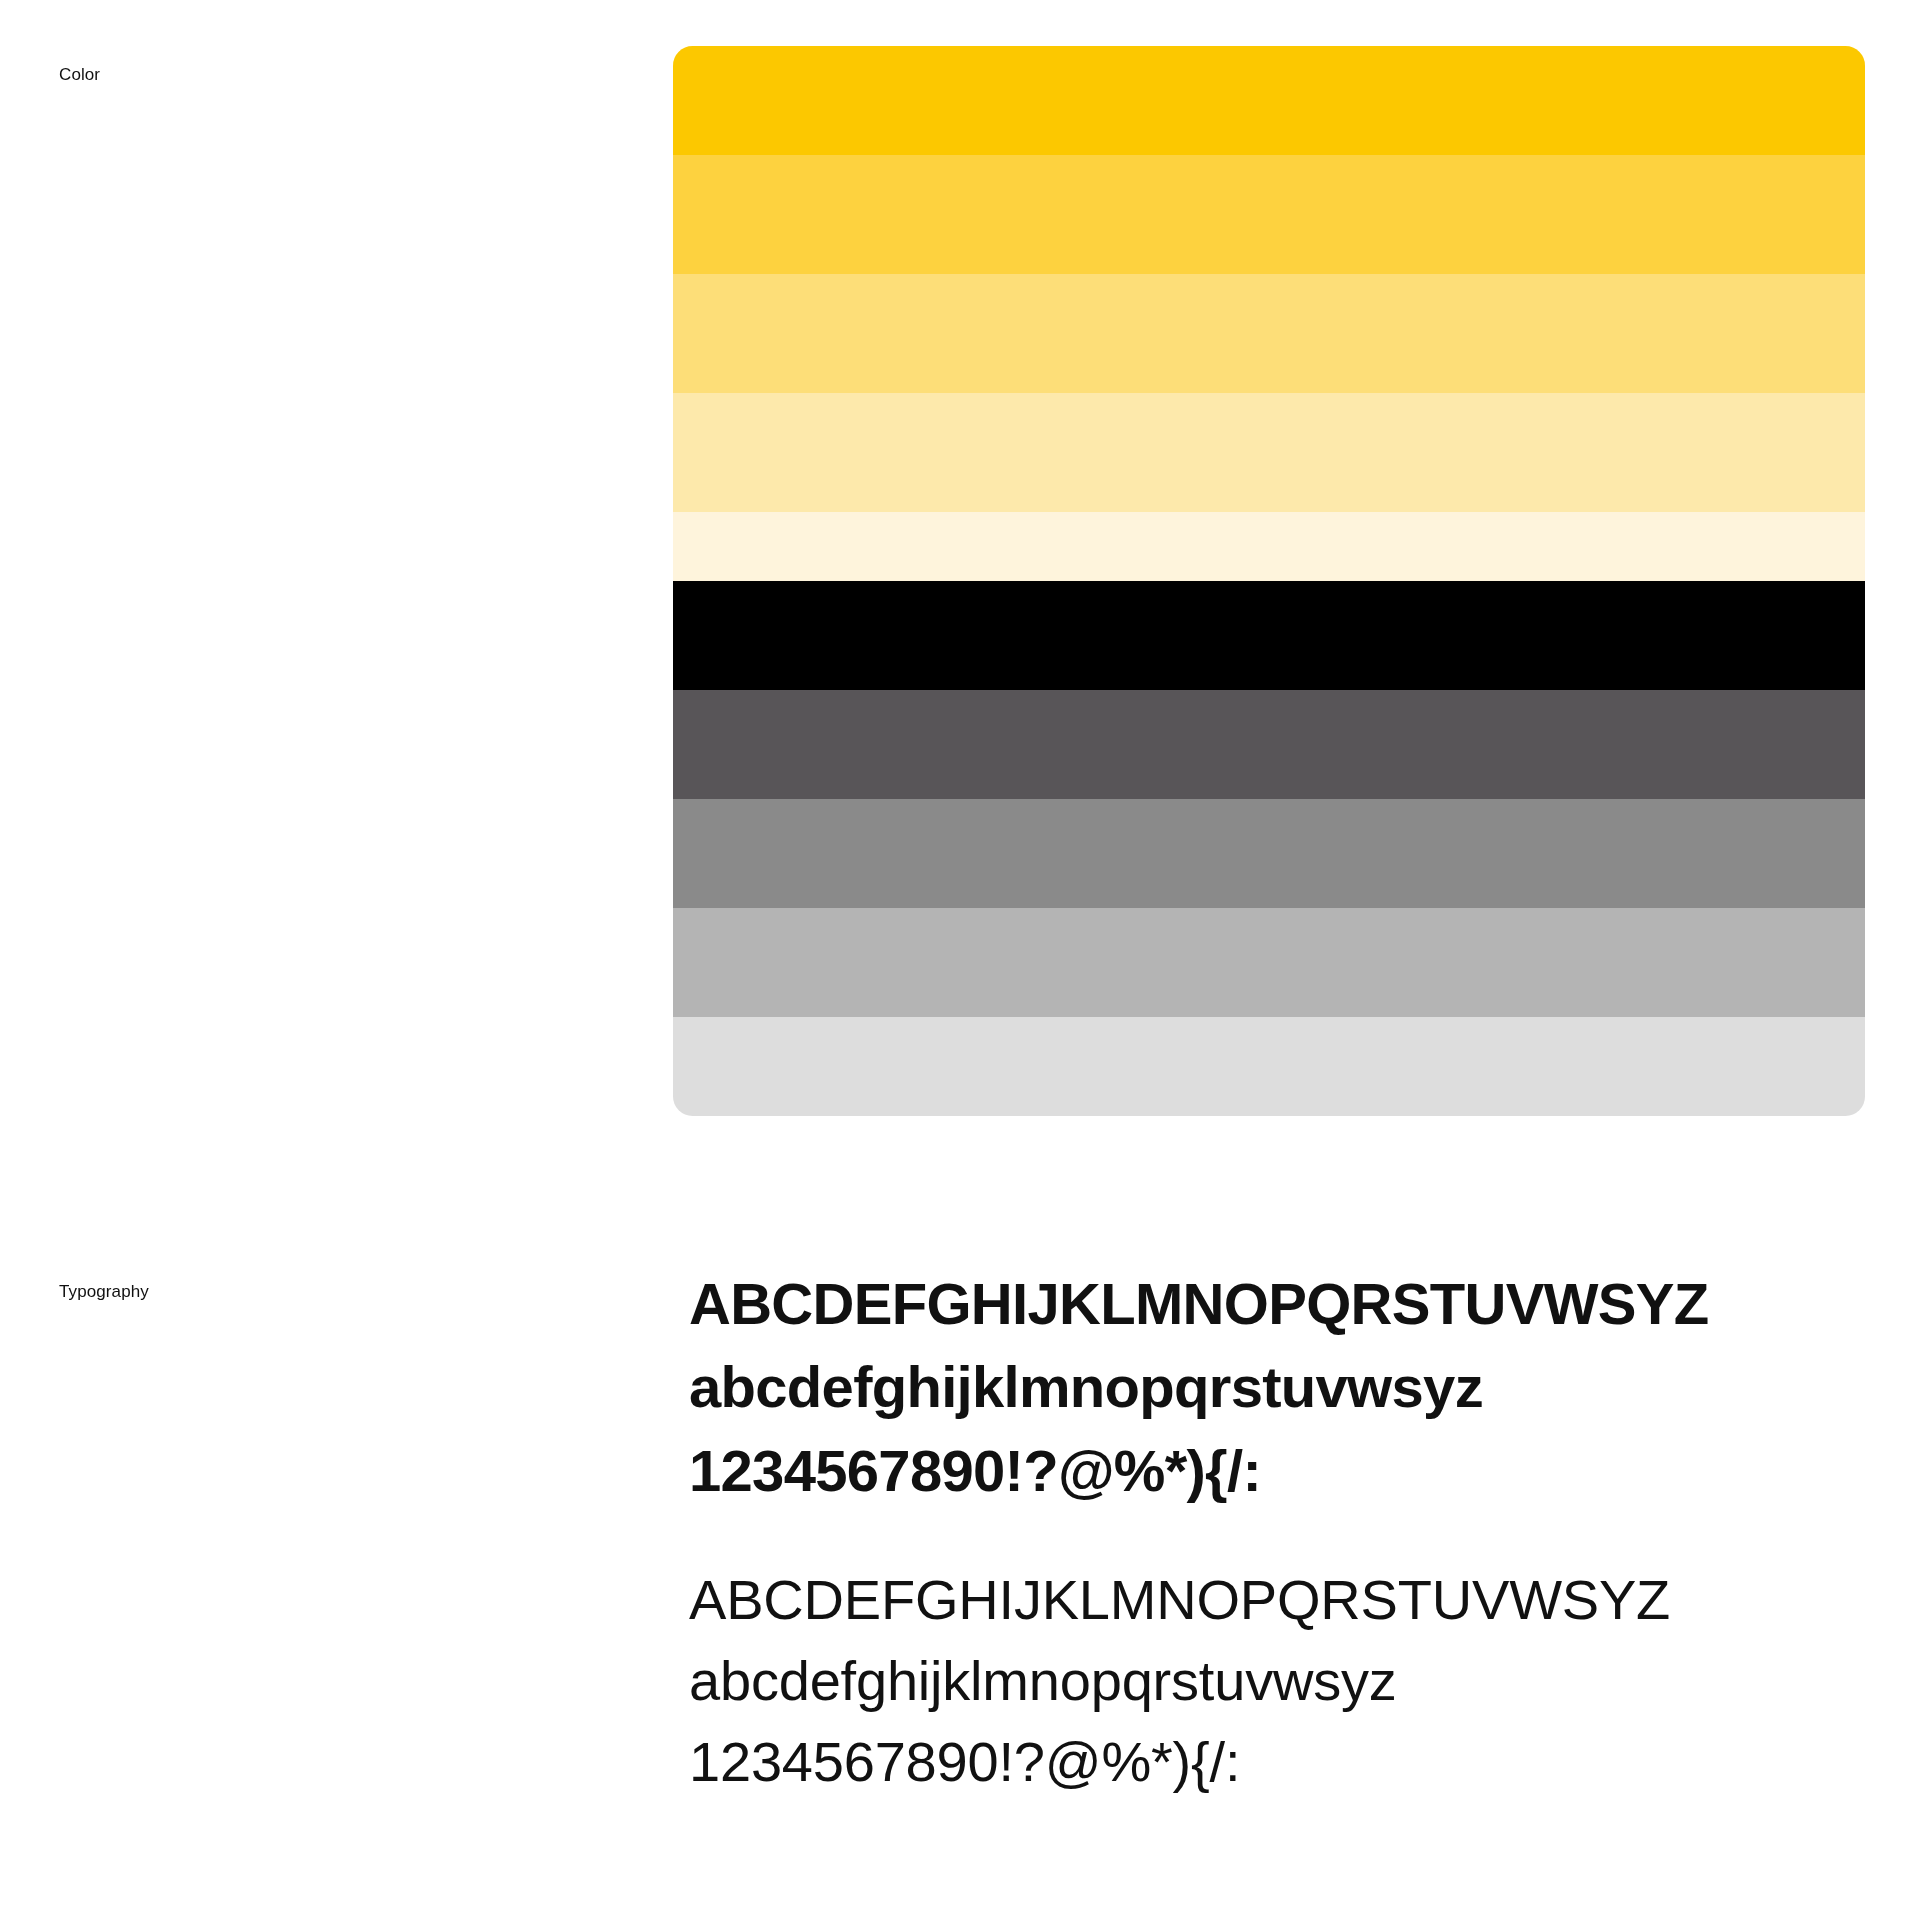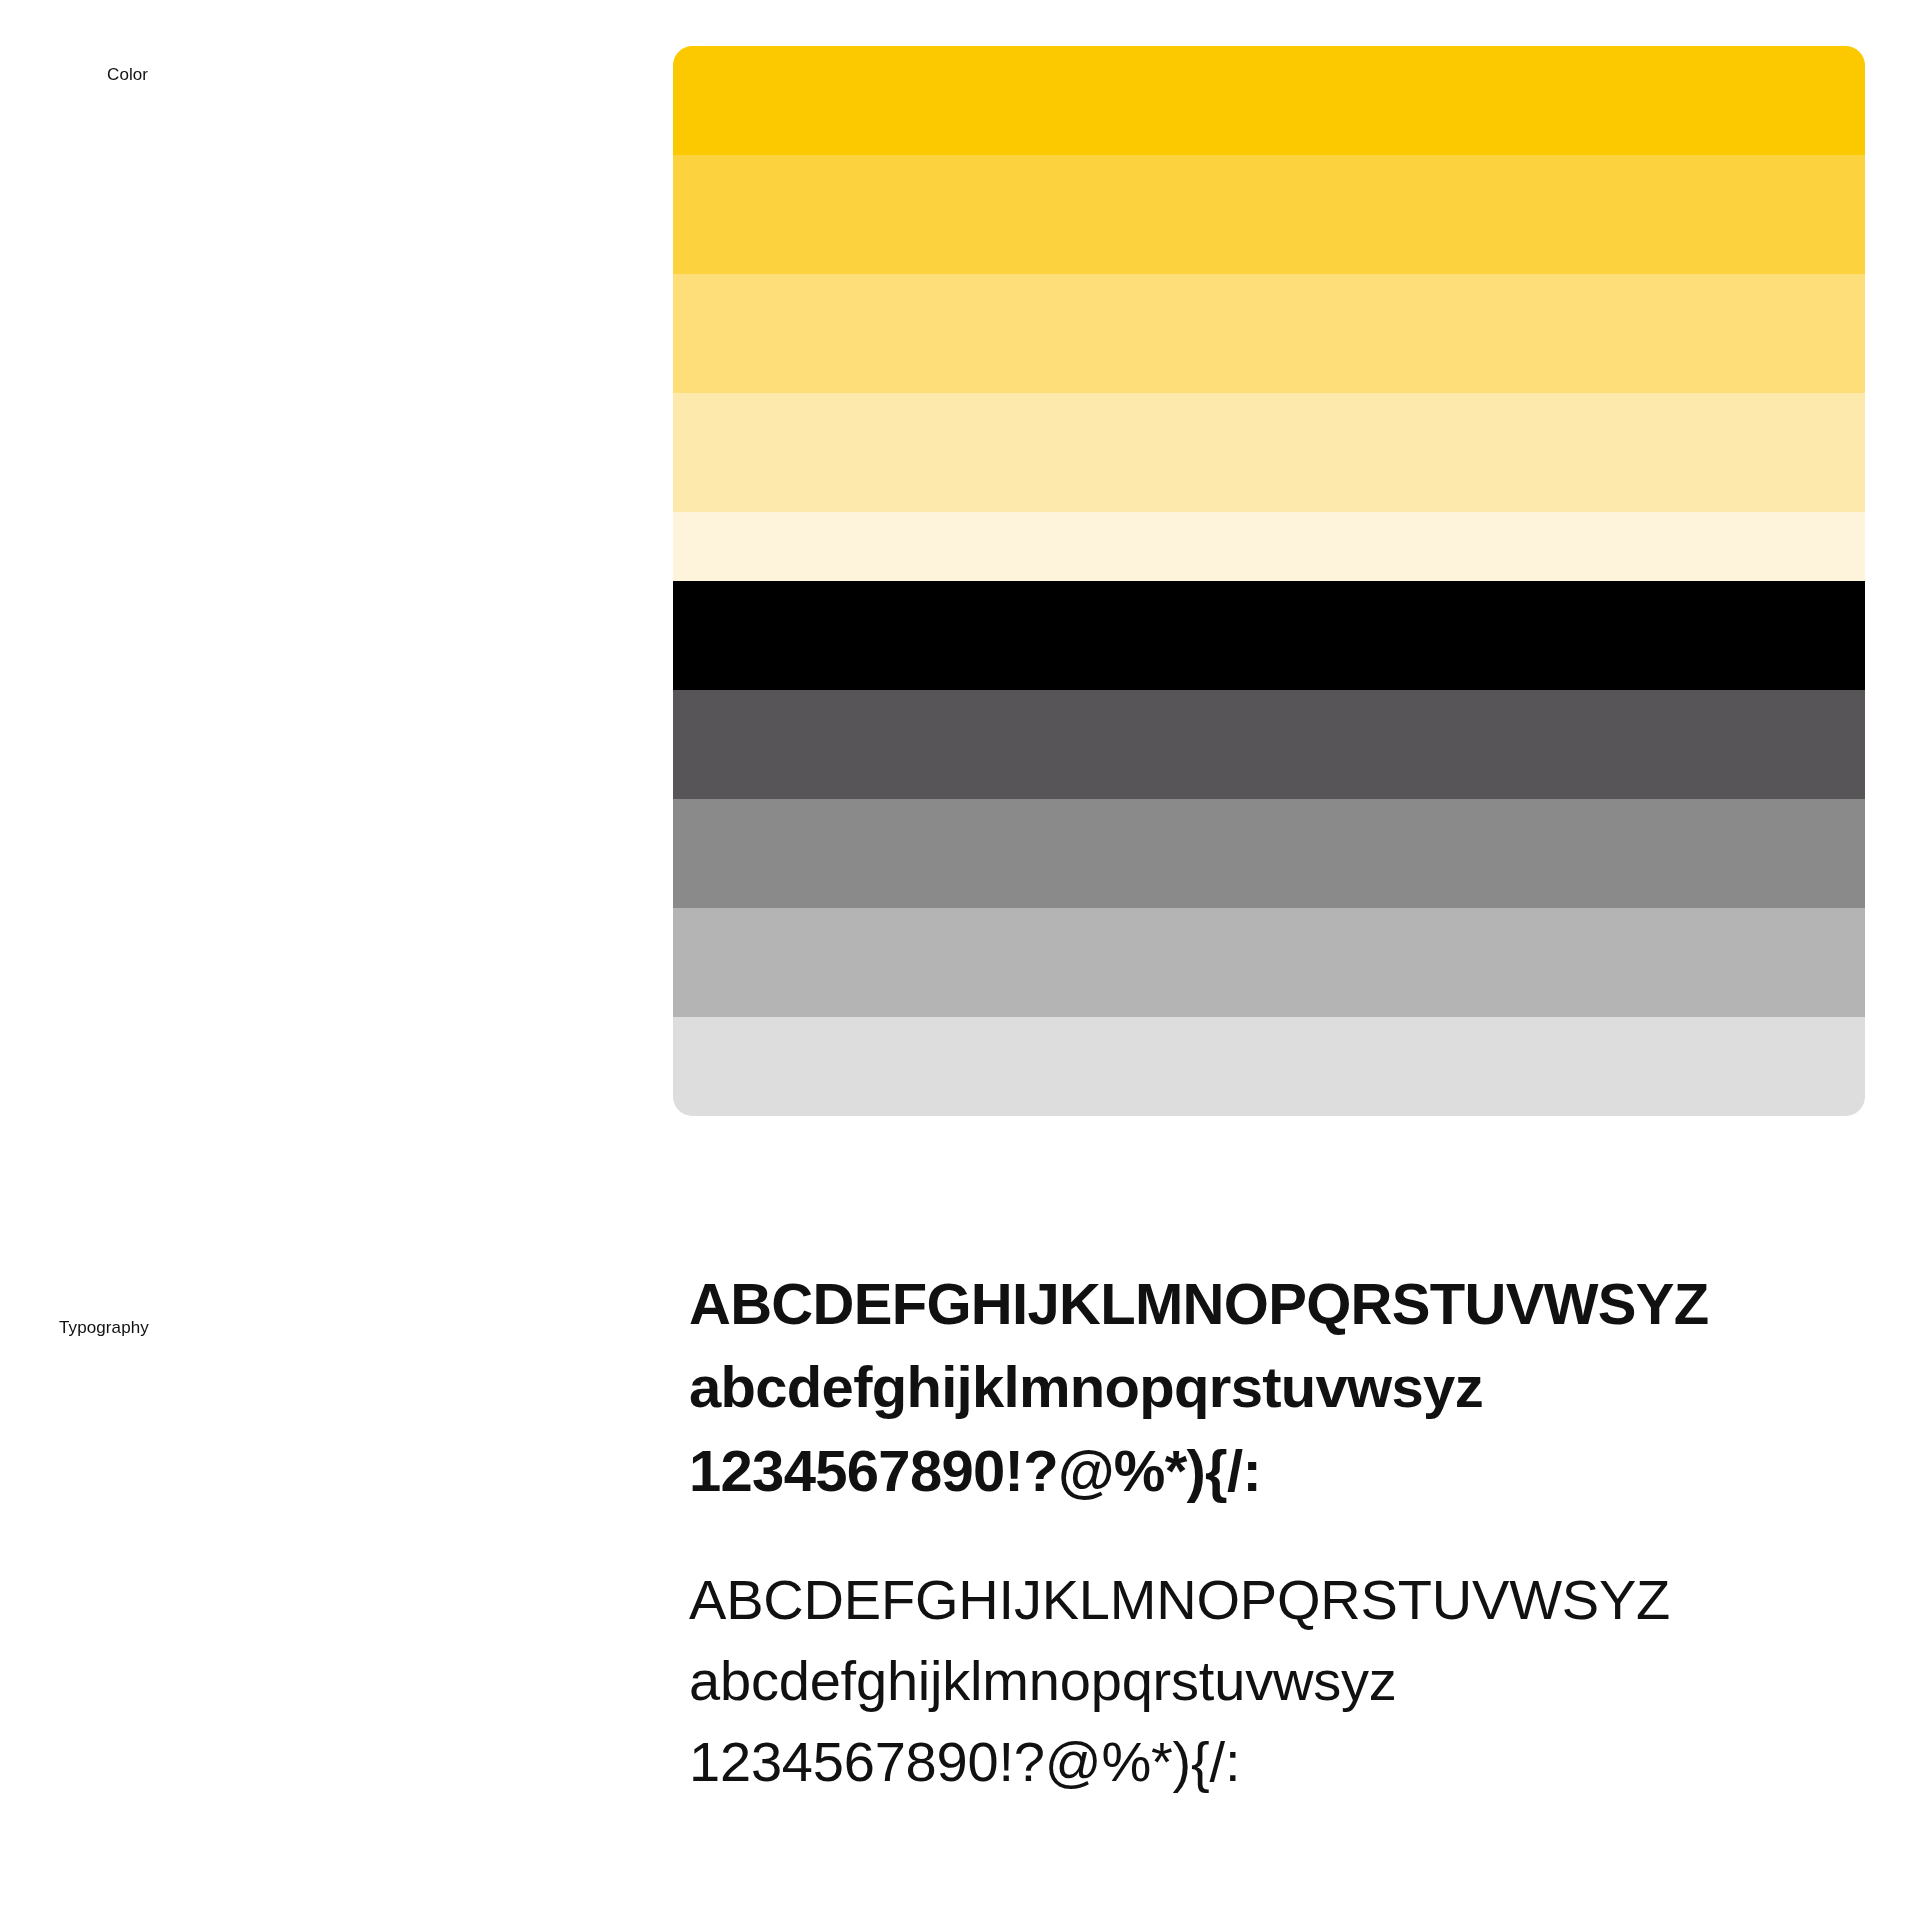--- a/index.html
+++ b/index.html
@@ -28,22 +28,22 @@
     left: 59px;
     font-family: "Liberation Sans", sans-serif;
     font-size: 17px;
     font-weight: 400;
     line-height: 1.2;
     color: #111111;
     letter-spacing: 0.1px;
     white-space: nowrap;
   }
 
-  .section-label--color      { top: 65px; margin-left: 48px; }
-  .section-label--typography { top: 1318px; text-align: center; }
+  .section-label--color      { top: 65px; }
+  .section-label--typography { top: 1282px; text-align: center; }
 
   
   .color-section {
     position: absolute;
     left: 673px;
     top: 46px;
     width: 1192px;
     height: 1070px;
   }
 

